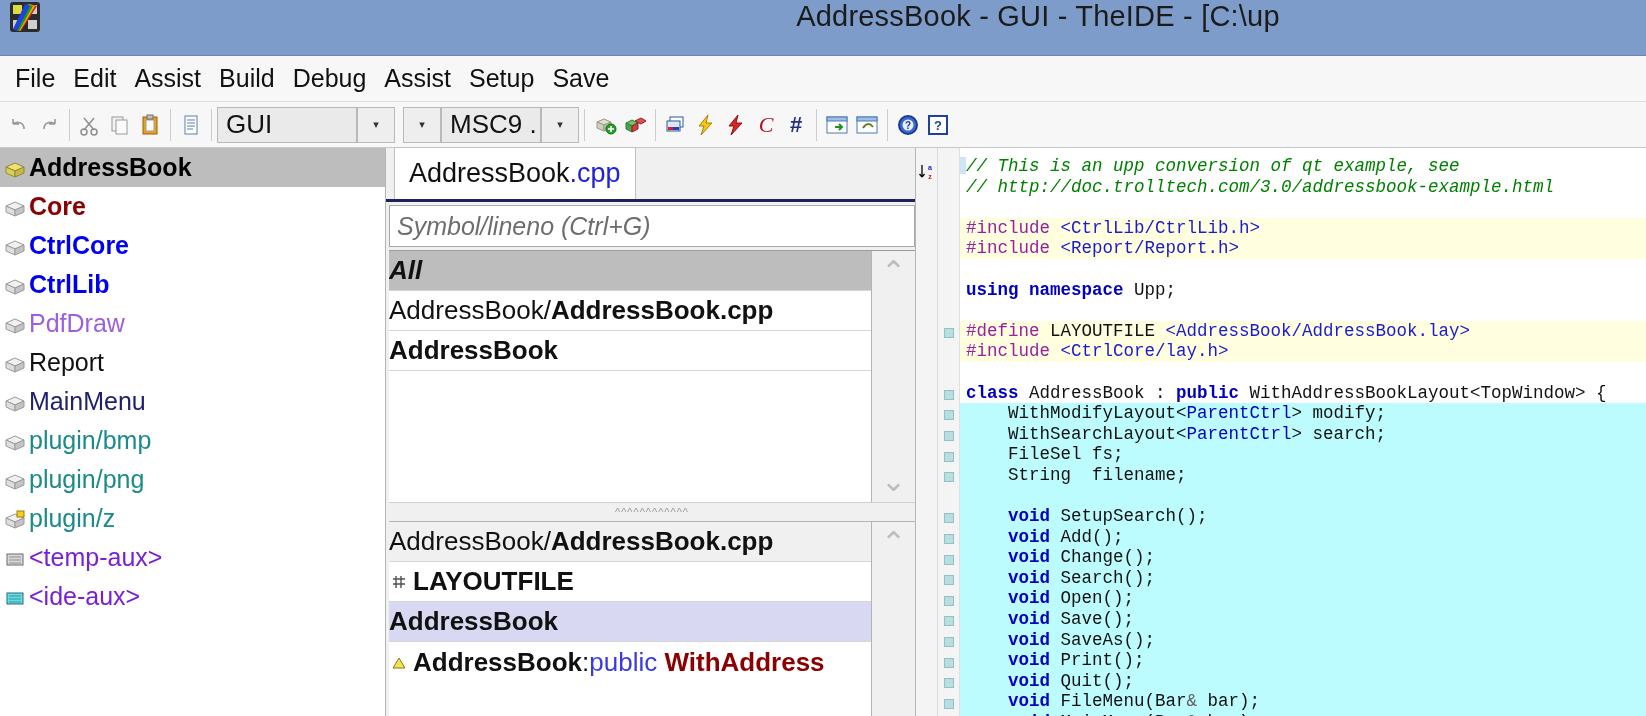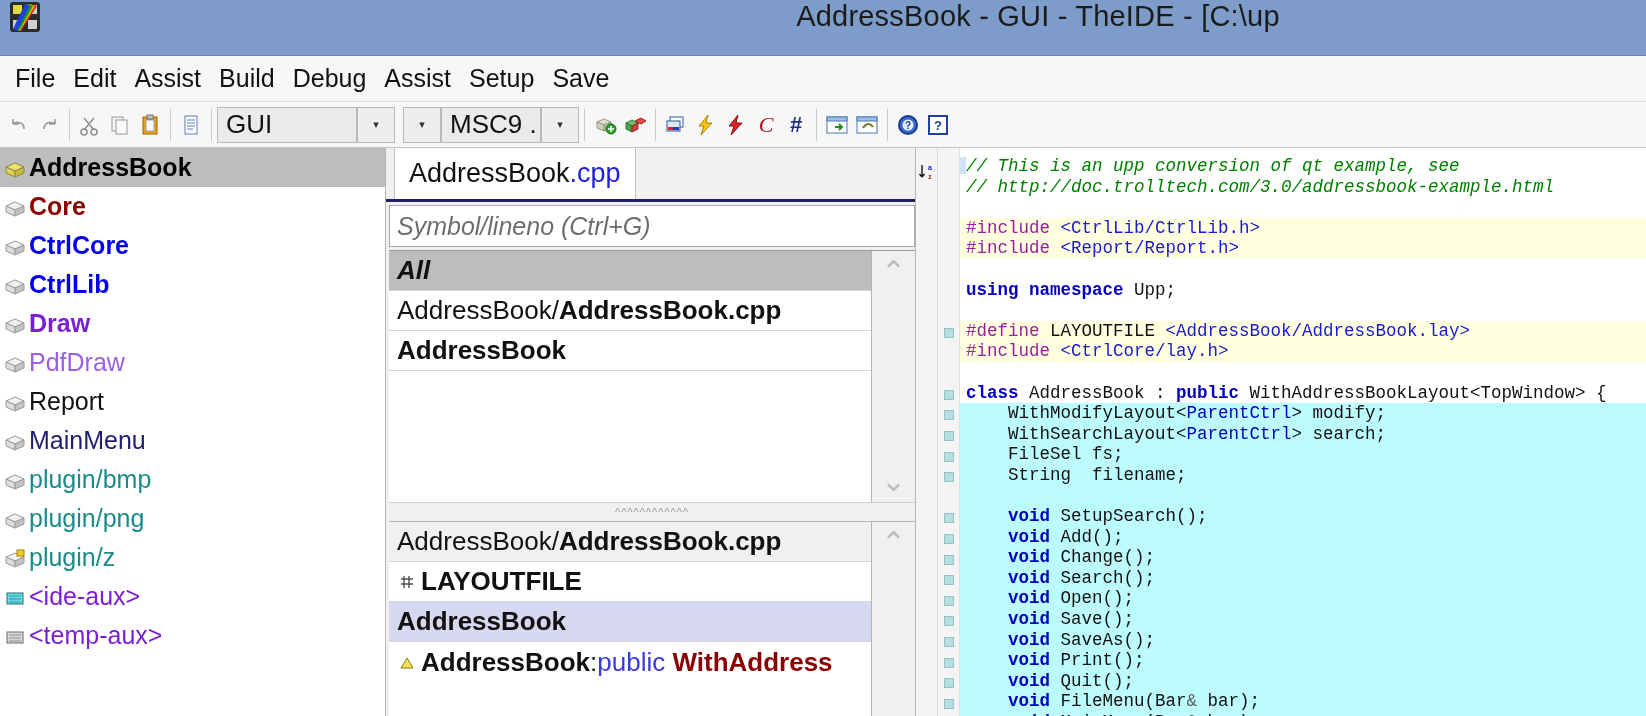--- a/index.html
+++ b/index.html
@@ -186,21 +186,20 @@
     height: 252px;
     display: flex;
     background: #ffffff;
     border-top: 1px solid #9b9b9b;
     margin-left: 3px;
   }
   .list-col { flex: 1 1 auto; overflow: hidden; background: #ffffff; }
   .list-row {
     height: 40px;
     display: flex; align-items: center;
-    padding-left: 8px;
     font-size: 26px;
     white-space: nowrap;
     border-bottom: 1px solid #d6d6d6;
     cursor: default;
     color: #111;
   }
   .list-row.sel  { background: #bdbdbd; }
   .list-row.sel2 { background: #d8d8f2; }
   .list-row.hdr  { background: #f0f0f0; }
   .list-row.noborder { border-bottom: none; }
@@ -485,30 +484,20 @@
         <span style="color:#0000ee;font-weight:bold">CtrlLib</span>
       </div>
       <div class="pkg-row">
         <span class="pkg-ico">
           <svg width="22" height="22" viewBox="0 0 22 22">
               <path d="M2 9 L11 5 L20 9 L11 13 Z" fill="#f0f0f0" stroke="#9a9a9a"></path>
               <path d="M2 9 v6 l9 4 v-6 Z" fill="#dedede" stroke="#9a9a9a"></path>
               <path d="M11 13 v6 l9 -4 v-6 Z" fill="#c4c4c4" stroke="#9a9a9a"></path>
             </svg>
         </span>
-        <span style="color:#7b1fd4;font-weight:bold">Draw</span>
-      </div>
-      <div class="pkg-row">
-        <span class="pkg-ico">
-          <svg width="22" height="22" viewBox="0 0 22 22">
-              <path d="M2 9 L11 5 L20 9 L11 13 Z" fill="#f0f0f0" stroke="#9a9a9a"></path>
-              <path d="M2 9 v6 l9 4 v-6 Z" fill="#dedede" stroke="#9a9a9a"></path>
-              <path d="M11 13 v6 l9 -4 v-6 Z" fill="#c4c4c4" stroke="#9a9a9a"></path>
-            </svg>
-        </span>
         <span style="color:#9b5fe0">PdfDraw</span>
       </div>
       <div class="pkg-row">
         <span class="pkg-ico">
           <svg width="22" height="22" viewBox="0 0 22 22">
               <path d="M2 9 L11 5 L20 9 L11 13 Z" fill="#f0f0f0" stroke="#9a9a9a"></path>
               <path d="M2 9 v6 l9 4 v-6 Z" fill="#dedede" stroke="#9a9a9a"></path>
               <path d="M11 13 v6 l9 -4 v-6 Z" fill="#c4c4c4" stroke="#9a9a9a"></path>
             </svg>
         </span>
@@ -547,38 +536,38 @@
       <div class="pkg-row">
         <span class="pkg-ico">
           <svg width="22" height="22" viewBox="0 0 22 22">
               <path d="M2 9 L11 5 L20 9 L11 13 Z" fill="#f0f0f0" stroke="#9a9a9a"></path>
               <path d="M2 9 v6 l9 4 v-6 Z" fill="#dedede" stroke="#9a9a9a"></path>
               <path d="M11 13 v6 l9 -4 v-6 Z" fill="#c4c4c4" stroke="#9a9a9a"></path>
               <rect x="13" y="2" width="7" height="6" fill="#f0d020" stroke="#a08000"></rect>
             </svg>
         </span>
         <span style="color:#1a8a8a">plugin/z</span>
+      </div>
+      <div class="pkg-row">
+        <span class="pkg-ico">
+          <svg width="22" height="22" viewBox="0 0 22 22">
+              <rect x="3" y="6" width="16" height="11" fill="#d8d8d8" stroke="#6a6a6a"></rect>
+              <path d="M5 9h12 M5 12h12 M5 15h12" stroke="#909090" stroke-width="1"></path>
+            </svg>
+        </span>
+        <span style="color:#7b1fd4">&lt;temp-aux&gt;</span>
       </div>
       <div class="pkg-row">
         <span class="pkg-ico">
           <svg width="22" height="22" viewBox="0 0 22 22">
               <rect x="3" y="6" width="16" height="11" fill="#62e0e8" stroke="#2a6a70"></rect>
               <path d="M5 9h12 M5 12h12 M5 15h12" stroke="#40909a" stroke-width="1"></path>
             </svg>
         </span>
         <span style="color:#7b1fd4">&lt;ide-aux&gt;</span>
-      </div>
-      <div class="pkg-row">
-        <span class="pkg-ico">
-          <svg width="22" height="22" viewBox="0 0 22 22">
-              <rect x="3" y="6" width="16" height="11" fill="#d8d8d8" stroke="#6a6a6a"></rect>
-              <path d="M5 9h12 M5 12h12 M5 15h12" stroke="#909090" stroke-width="1"></path>
-            </svg>
-        </span>
-        <span style="color:#7b1fd4">&lt;temp-aux&gt;</span>
       </div>
     </div>
 
     <div class="center">
 
       <div class="tabstrip">
         <div class="tab">
           <span>AddressBook</span>
             <span class="ext">.cpp</span>
         </div>

